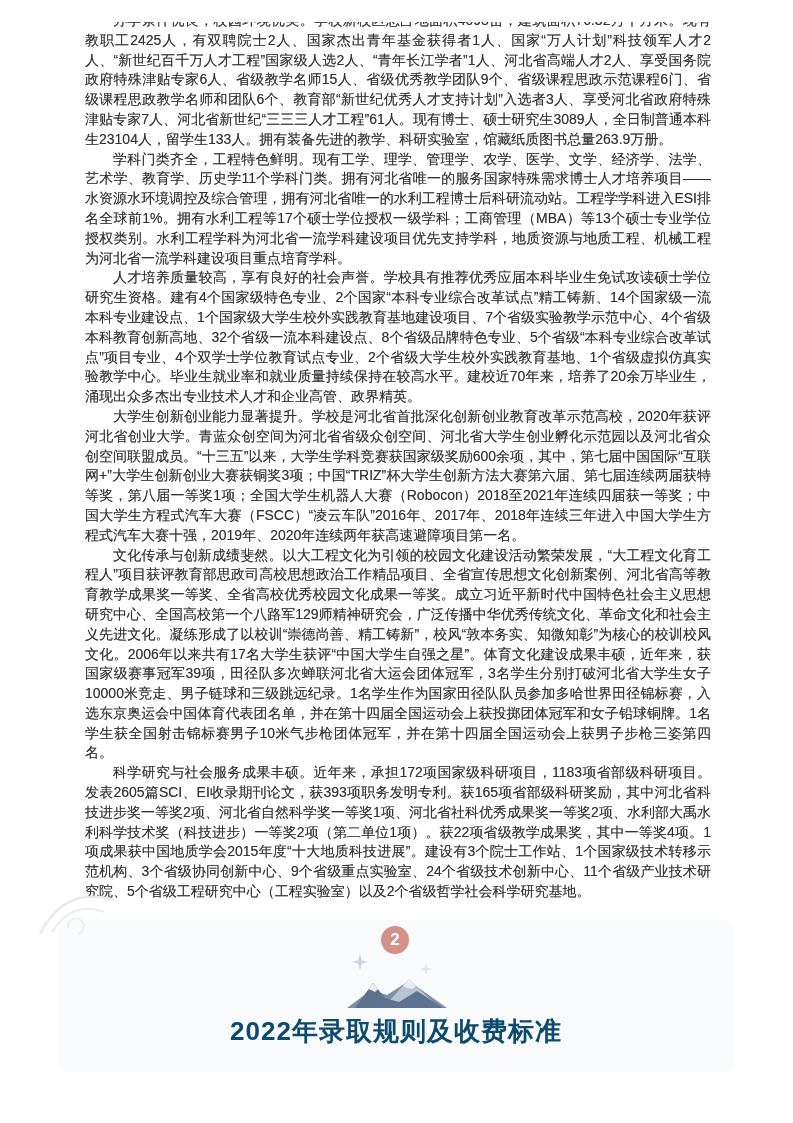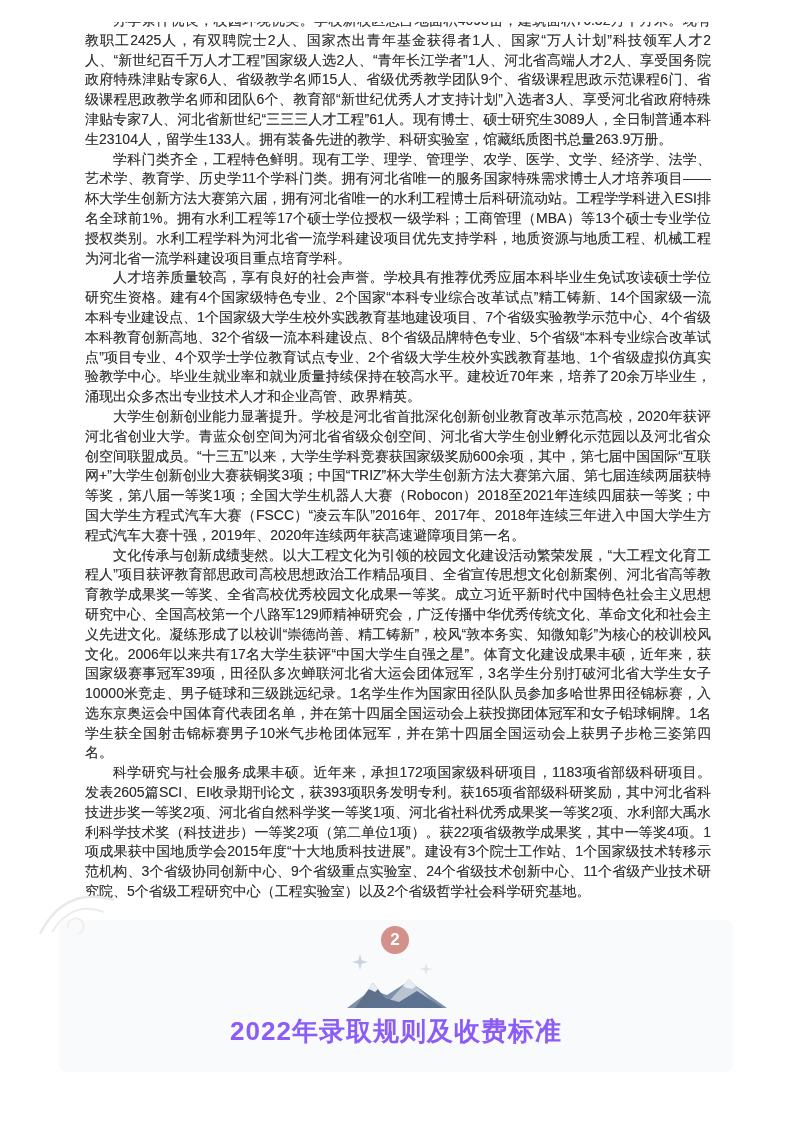--- a/index.html
+++ b/index.html
@@ -66,33 +66,33 @@
   .mountain { position: absolute; left: 347px; top: 977px; z-index: 2; }
   .section-title {
     position: absolute;
     left: 59px;
     top: 1014px;
     width: 674px;
     text-align: center;
     font-size: 26px;
     font-weight: bold;
     letter-spacing: 1px;
-    color: #8b5cf6;
+    color: #0c4a6e;
     z-index: 2;
   }
 </style>
 </head>
 <body>
 
 <div class="page">
 
   <div class="text-clip">
     <div class="text-flow">
       <p class="body-p">办学条件优良，校园环境优美。学校新校区总占地面积4098亩，建筑面积76.32万平方米。现有教职工2425人，有双聘院士2人、国家杰出青年基金获得者1人、国家“万人计划”科技领军人才2人、“新世纪百千万人才工程”国家级人选2人、“青年长江学者”1人、河北省高端人才2人、享受国务院政府特殊津贴专家6人、省级教学名师15人、省级优秀教学团队9个、省级课程思政示范课程6门、省级课程思政教学名师和团队6个、教育部“新世纪优秀人才支持计划”入选者3人、享受河北省政府特殊津贴专家7人、河北省新世纪“三三三人才工程”61人。现有博士、硕士研究生3089人，全日制普通本科生23104人，留学生133人。拥有装备先进的教学、科研实验室，馆藏纸质图书总量263.9万册。</p>
-      <p class="body-p">学科门类齐全，工程特色鲜明。现有工学、理学、管理学、农学、医学、文学、经济学、法学、艺术学、教育学、历史学11个学科门类。拥有河北省唯一的服务国家特殊需求博士人才培养项目——杯大学生创新方法大赛第六届，拥有河北省唯一的水利工程博士后科研流动站。工程学学科进入ESI排名全球前1%。拥有水利工程等17个硕士学位授权一级学科；工商管理（MBA）等13个硕士专业学位授权类别。水利工程学科为河北省一流学科建设项目优先支持学科，地质资源与地质工程、机械工程为河北省一流学科建设项目重点培育学科。</p>
+      <p class="body-p">学科门类齐全，工程特色鲜明。现有工学、理学、管理学、农学、医学、文学、经济学、法学、艺术学、教育学、历史学11个学科门类。拥有河北省唯一的服务国家特殊需求博士人才培养项目——水资源水环境调控及综合管理，拥有河北省唯一的水利工程博士后科研流动站。工程学学科进入ESI排名全球前1%。拥有水利工程等17个硕士学位授权一级学科；工商管理（MBA）等13个硕士专业学位授权类别。水利工程学科为河北省一流学科建设项目优先支持学科，地质资源与地质工程、机械工程为河北省一流学科建设项目重点培育学科。</p>
       <p class="body-p">人才培养质量较高，享有良好的社会声誉。学校具有推荐优秀应届本科毕业生免试攻读硕士学位研究生资格。建有4个国家级特色专业、2个国家“本科专业综合改革试点”精工铸新、14个国家级一流本科专业建设点、1个国家级大学生校外实践教育基地建设项目、7个省级实验教学示范中心、4个省级本科教育创新高地、32个省级一流本科建设点、8个省级品牌特色专业、5个省级“本科专业综合改革试点”项目专业、4个双学士学位教育试点专业、2个省级大学生校外实践教育基地、1个省级虚拟仿真实验教学中心。毕业生就业率和就业质量持续保持在较高水平。建校近70年来，培养了20余万毕业生，涌现出众多杰出专业技术人才和企业高管、政界精英。</p>
       <p class="body-p">大学生创新创业能力显著提升。学校是河北省首批深化创新创业教育改革示范高校，2020年获评河北省创业大学。青蓝众创空间为河北省省级众创空间、河北省大学生创业孵化示范园以及河北省众创空间联盟成员。“十三五”以来，大学生学科竞赛获国家级奖励600余项，其中，第七届中国国际“互联网+”大学生创新创业大赛获铜奖3项；中国“TRIZ”杯大学生创新方法大赛第六届、第七届连续两届获特等奖，第八届一等奖1项；全国大学生机器人大赛（Robocon）2018至2021年连续四届获一等奖；中国大学生方程式汽车大赛（FSCC）“凌云车队”2016年、2017年、2018年连续三年进入中国大学生方程式汽车大赛十强，2019年、2020年连续两年获高速避障项目第一名。</p>
       <p class="body-p">文化传承与创新成绩斐然。以大工程文化为引领的校园文化建设活动繁荣发展，“大工程文化育工程人”项目获评教育部思政司高校思想政治工作精品项目、全省宣传思想文化创新案例、河北省高等教育教学成果奖一等奖、全省高校优秀校园文化成果一等奖。成立习近平新时代中国特色社会主义思想研究中心、全国高校第一个八路军129师精神研究会，广泛传播中华优秀传统文化、革命文化和社会主义先进文化。凝练形成了以校训“崇德尚善、精工铸新”，校风“敦本务实、知微知彰”为核心的校训校风文化。2006年以来共有17名大学生获评“中国大学生自强之星”。体育文化建设成果丰硕，近年来，获国家级赛事冠军39项，田径队多次蝉联河北省大运会团体冠军，3名学生分别打破河北省大学生女子10000米竞走、男子链球和三级跳远纪录。1名学生作为国家田径队队员参加多哈世界田径锦标赛，入选东京奥运会中国体育代表团名单，并在第十四届全国运动会上获投掷团体冠军和女子铅球铜牌。1名学生获全国射击锦标赛男子10米气步枪团体冠军，并在第十四届全国运动会上获男子步枪三姿第四名。</p>
       <p class="body-p">科学研究与社会服务成果丰硕。近年来，承担172项国家级科研项目，1183项省部级科研项目。发表2605篇SCI、EI收录期刊论文，获393项职务发明专利。获165项省部级科研奖励，其中河北省科技进步奖一等奖2项、河北省自然科学奖一等奖1项、河北省社科优秀成果奖一等奖2项、水利部大禹水利科学技术奖（科技进步）一等奖2项（第二单位1项）。获22项省级教学成果奖，其中一等奖4项。1项成果获中国地质学会2015年度“十大地质科技进展”。建设有3个院士工作站、1个国家级技术转移示范机构、3个省级协同创新中心、9个省级重点实验室、24个省级技术创新中心、11个省级产业技术研究院、5个省级工程研究中心（工程实验室）以及2个省级哲学社会科学研究基地。</p>
     </div>
   </div>
 
   <svg class="watermark" width="80" height="52" viewBox="0 0 80 52">
     <path d="M2,50 Q26,2 76,16" fill="none" stroke="#e9e9e9" stroke-width="2.4"></path>
     <path d="M14,48 Q34,16 66,28" fill="none" stroke="#ededed" stroke-width="2"></path>

